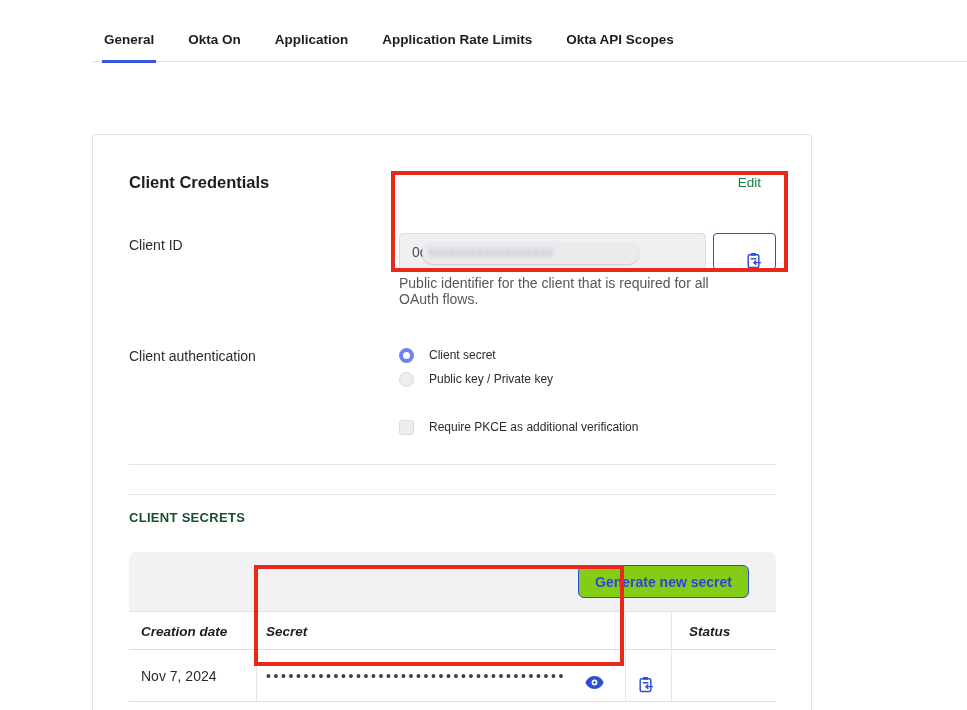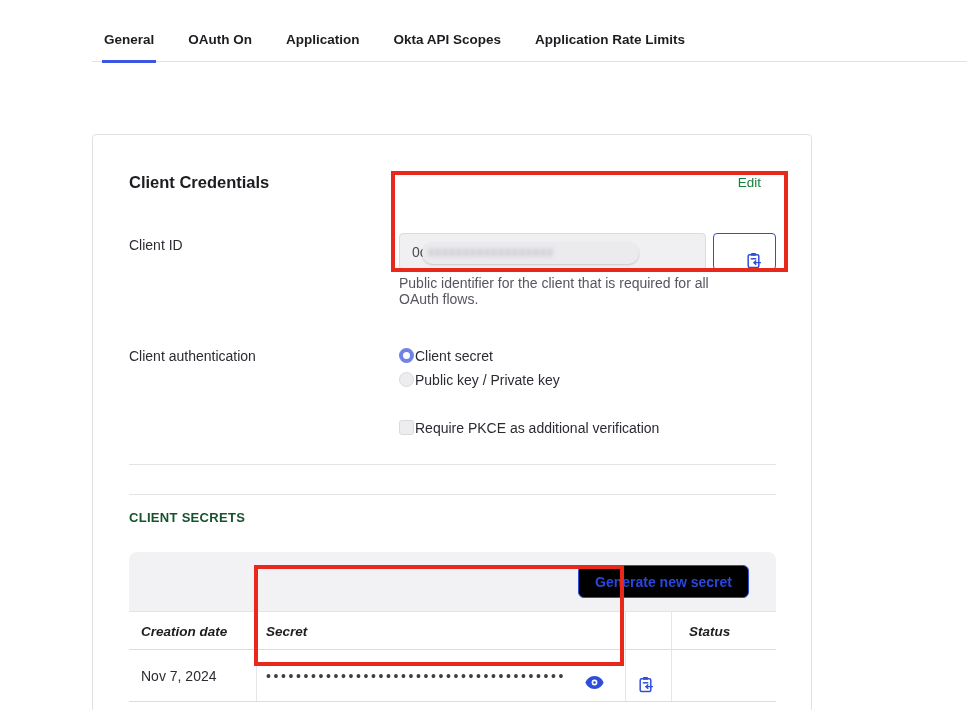--- a/index.html
+++ b/index.html
@@ -37,30 +37,30 @@
     justify-content:center; cursor:pointer; }
   .cid-help { left:306px; top:140px; width:348px; font-size:14px; line-height:16px; color:#56565f; }
 
   
   .radio-sel { left:306px; width:15px; height:15px; border-radius:50%;
     border:4.5px solid #6f82e9; background:#fff; }
   .radio-un  { left:306px; width:15px; height:15px; border-radius:50%;
     background:#ededf0; border:1px solid #d9d9de; }
   .checkbox  { left:306px; width:15px; height:15px; border-radius:3px;
     background:#ededf0; border:1px solid #d9d9de; }
-  .opt-label { left:322px; font-size:14px; color:#2b2b33; }
+  .opt-label { left:336px; font-size:12px; color:#2b2b33; }
 
   .divider { left:36px; width:647px; height:1px; background:#e4e4e8; }
 
   .cs-title { left:36px; top:375px; font-size:13px; font-weight:700; letter-spacing:0.3px; color:#14532d; }
 
   
   .gray-head { left:36px; top:417px; width:647px; height:60px; background:#f2f2f4;
     border-radius:8px 8px 0 0; border-bottom:1px solid #e4e4e8; }
-  .gen-btn { right:27px; top:13px; height:33px; padding:12px 16px; background:#000000;
+  .gen-btn { right:27px; top:13px; height:33px; padding:12px 16px; background:#84cc16;
     border:1px solid #2e4ed9; border-radius:6px; color:#2b47d9; font-size:14px;
     font-weight:700; display:flex; align-items:center; cursor:pointer;
     font-family:"Liberation Sans", sans-serif; position:absolute; }
 
   .thead { left:36px; top:477px; width:647px; height:38px; border-bottom:1px solid #dddde1; }
   .th { top:0; height:38px; display:flex; align-items:center; font-size:13.5px;
     font-weight:700; color:#1d1d21; position:absolute;font-style:italic; }
   .trow { left:36px; top:515px; width:647px; height:52px; border-bottom:1px solid #dddde1; }
   .td { top:0; height:52px; display:flex; align-items:center; font-size:14px;
     color:#2b2b33; position:absolute; }
@@ -74,24 +74,24 @@
   #redbox-clientid { left:391px; top:171px; width:397px; height:101px; }
   #redbox-secret   { left:254px; top:565px; width:370px; height:101px; }
 </style>
 </head>
 <body>
 
 <div class="page">
 
   <div class="tabbar">
     <div class="tab active">General</div>
-    <div class="tab">OAuth On</div>
+    <div class="tab">Okta On</div>
     <div class="tab">Application</div>
+    <div class="tab">Application Rate Limits</div>
     <div class="tab">Okta API Scopes</div>
-    <div class="tab">Application Rate Limits</div>
   </div>
 
   <div class="card">
 
     <div class="cc-title">Client Credentials</div>
     <a class="edit-link">Edit</a>
 
     <div class="field-label" style="top:102px;">Client ID</div>
     <div class="cid-input">
       <span class="cid-value">0o</span>

